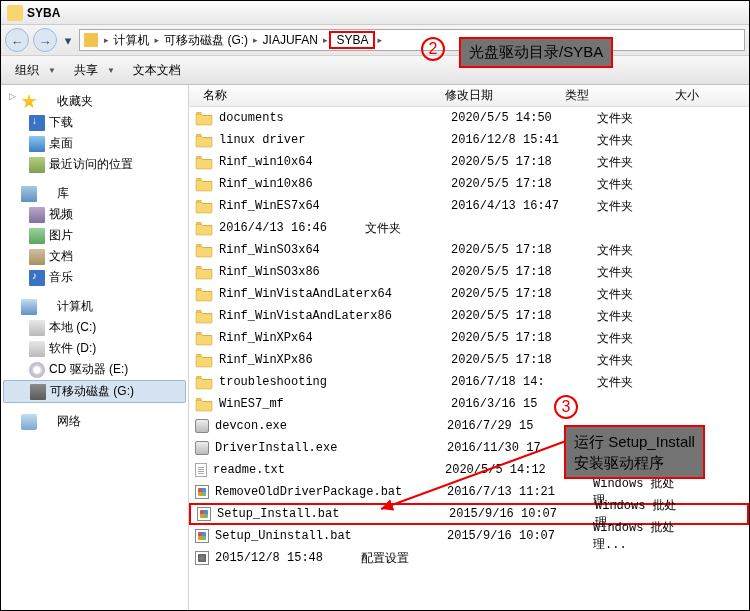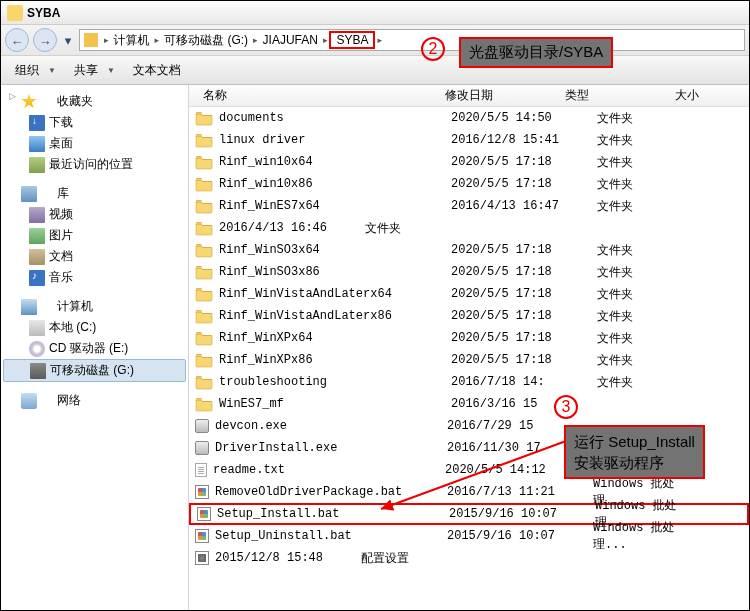--- a/index.html
+++ b/index.html
@@ -161,20 +161,24 @@
       <div class="sb-head" style="padding-left:18px">
           <div class="sb-icon ico-pc"></div>
           <span>计算机</span>
         </div>
       <div id="pc-items">
           <div class="sb-item">
             <div class="sb-icon ico-drive"></div>
             <span>本地 (C:)</span>
           </div>
           <div class="sb-item">
+            <div class="sb-icon ico-drive"></div>
+            <span>软件 (D:)</span>
+          </div>
+          <div class="sb-item">
             <div class="sb-icon ico-cd"></div>
             <span>CD 驱动器 (E:)</span>
           </div>
           <div class="sb-item sel">
             <div class="sb-icon ico-drive-dark"></div>
             <span>可移动磁盘 (G:)</span>
           </div>
         </div>
     </div>
     <div class="sb-group">

